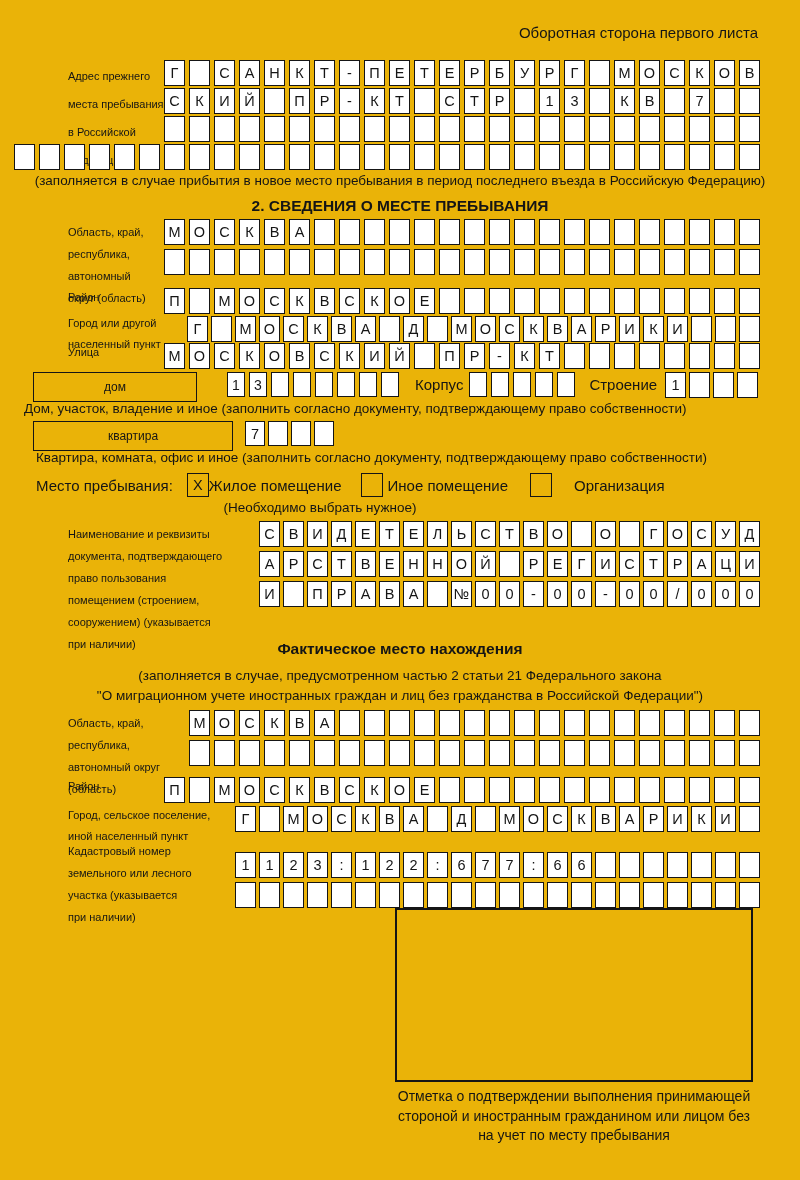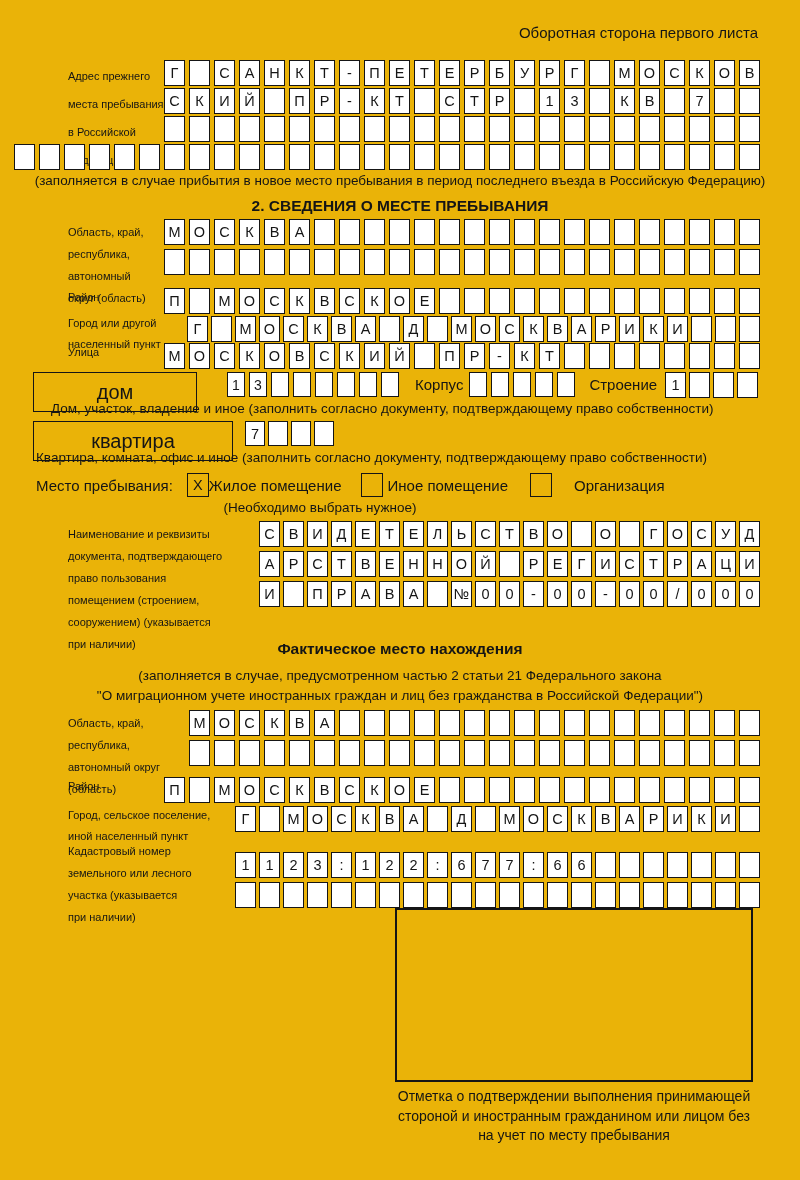--- a/index.html
+++ b/index.html
@@ -23,22 +23,22 @@
     display:flex; align-items:center; justify-content:center;
     font-size:14.5px; background:#fff; flex:0 0 auto;
   }
   .cellrow.sm .cell { width:18px; height:25px; font-size:14px; }
   .cellrow.kv .cell { width:20px; height:25px; }
   .caption { font-size:13.5px; }
   .center { left:0; width:800px; text-align:center; }
   .sec-title { font-size:15.5px; font-weight:bold; }
   .hrow { display:flex; align-items:flex-start; }
   .widebox {
-    box-sizing:border-box; height:40px; border:1.7px solid #151515;
-    display:flex; align-items:center; justify-content:center; font-size:20px; flex:0 0 auto;
+    box-sizing:border-box; height:30px; border:1.7px solid #151515;
+    display:flex; align-items:center; justify-content:center; font-size:12px; flex:0 0 auto;
   }
   .inline-lbl { font-size:15px; line-height:26px; white-space:nowrap; }
   .chk {
     box-sizing:border-box; width:22px; height:24px; border:1.7px solid #151515;
     display:flex; align-items:center; justify-content:center; font-size:14.5px; flex:0 0 auto;
   }
   .mesto { left:36px; display:flex; align-items:center; font-size:15px; white-space:nowrap; }
   .stamp-box { left:395px; top:908px; width:358px; height:174px; border:2px solid #151515; box-sizing:border-box; }
   .stamp-cap { left:368px; top:1087px; width:412px; text-align:center; font-size:14px; }
   .stamp-cap div { line-height:19.5px; }
@@ -348,21 +348,21 @@
         <div class="cell"></div>
       </div>
     <div class="inline-lbl" style="margin-left:14px">Строение</div>
     <div class="cellrow g3" style="margin-left:8px">
         <div class="cell">1</div>
         <div class="cell"></div>
         <div class="cell"></div>
         <div class="cell"></div>
       </div>
   </div>
-  <div class="abs caption" style="top:401px;left:51px">Дом, участок, владение и иное (заполнить согласно документу, подтверждающему право собственности)</div>
+  <div class="abs caption" style="top:401px;left:24px">Дом, участок, владение и иное (заполнить согласно документу, подтверждающему право собственности)</div>
 
   <div class="abs hrow" style="top:421px;left:33px">
     <div class="widebox" style="width:200px">квартира</div>
     <div class="cellrow g3 kv" style="margin-left:12px">
         <div class="cell">7</div>
         <div class="cell"></div>
         <div class="cell"></div>
         <div class="cell"></div>
       </div>
   </div>

